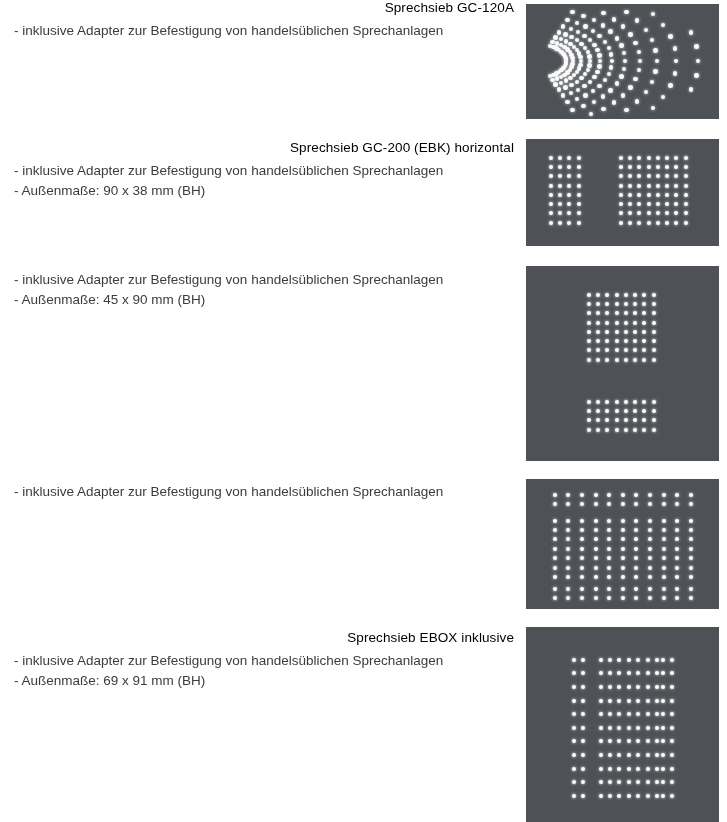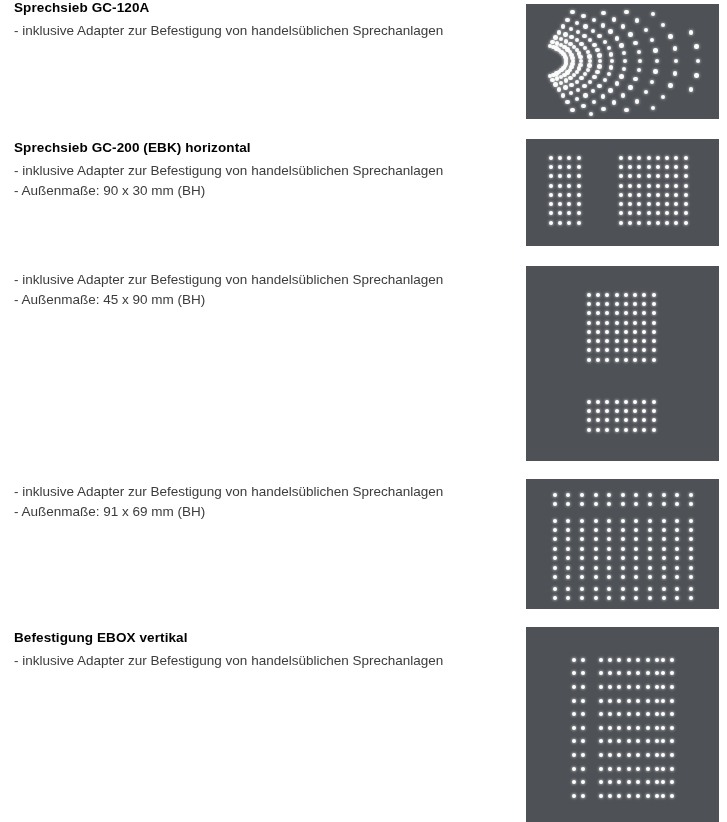--- a/index.html
+++ b/index.html
@@ -25,26 +25,27 @@
     width: 727px;
   }
   .text-col {
     position: absolute;
     left: 14px;
     top: 0;
     width: 500px;
   }
   .product-title {
     font-size: 13.5px;
-    font-weight: bold;
+    font-weight: normal;
     color: #000000;
     letter-spacing: 0.1px;
     line-height: 16px;
     margin: 0 0 5px 0;
     white-space: nowrap;
+    text-align: right;
   }
   .product-line {
     font-size: 13.5px;
     font-weight: normal;
     color: #3c3c3c;
     line-height: 20px;
     margin: 0;
     white-space: nowrap;
   }
   .image-col {
@@ -257,21 +258,21 @@
           <div class="rdot" style="left: 41.36px; top: 98.17px;"></div>
           <div class="rdot" style="left: 46.38px; top: 105.73px;"></div>
         </div>
     </div>
   </div>
 
   <div class="product-row" id="row-1" style="top: 140px;">
     <div class="text-col">
       <div class="product-title">Sprechsieb GC-200 (EBK) horizontal</div>
       <div class="product-line">- inklusive Adapter zur Befestigung von handelsüblichen Sprechanlagen</div>
-      <div class="product-line">- Außenmaße: 90 x 30 mm (BH)</div>
+      <div class="product-line">- Außenmaße: 90 x 38 mm (BH)</div>
     </div>
     <div class="image-col" id="img-1" style="top: -1px; height: 107px;">
         <div class="grid-block" style="left: 20px; top: 14px; grid-template-columns: repeat(4, 9.3px); grid-template-rows: repeat(8, 9.3px);">
           <div class="dot"></div>
           <div class="dot"></div>
           <div class="dot"></div>
           <div class="dot"></div>
           <div class="dot"></div>
           <div class="dot"></div>
           <div class="dot"></div>
@@ -475,21 +476,20 @@
           <div class="dot"></div>
           <div class="dot"></div>
           <div class="dot"></div>
         </div>
       </div>
   </div>
 
   <div class="product-row" id="row-3" style="top: 482px;">
     <div class="text-col">
       <div class="product-line">- inklusive Adapter zur Befestigung von handelsüblichen Sprechanlagen</div>
-      <div class="product-line">- Außenmaße: 91 x 69 mm (BH)</div>
     </div>
     <div class="image-col" id="img-3" style="top: -3px; height: 130px;">
         <div class="grid-block" style="left: 22px; top: 11px; grid-template-columns: repeat(11, 13.6px); grid-template-rows: repeat(2, 9.4px);">
           <div class="dot"></div>
           <div class="dot"></div>
           <div class="dot"></div>
           <div class="dot"></div>
           <div class="dot"></div>
           <div class="dot"></div>
           <div class="dot"></div>
@@ -610,22 +610,23 @@
           <div class="dot"></div>
           <div class="dot"></div>
           <div class="dot"></div>
           <div class="dot"></div>
         </div>
       </div>
   </div>
 
   <div class="product-row" id="row-4" style="top: 630px;">
     <div class="text-col">
-      <div class="product-title">Befestigung EBOX vertikal</div>
+      <div class="product-title">Sprechsieb EBOX inklusive</div>
       <div class="product-line">- inklusive Adapter zur Befestigung von handelsüblichen Sprechanlagen</div>
+      <div class="product-line">- Außenmaße: 69 x 91 mm (BH)</div>
     </div>
     <div class="image-col" id="img-4" style="top: -3px; height: 195px;">
         <div class="grid-block" style="left: 43px; top: 26px; grid-template-columns: repeat(2, 9.4px); grid-template-rows: repeat(11, 13.6px);">
           <div class="dot"></div>
           <div class="dot"></div>
           <div class="dot"></div>
           <div class="dot"></div>
           <div class="dot"></div>
           <div class="dot"></div>
           <div class="dot"></div>

